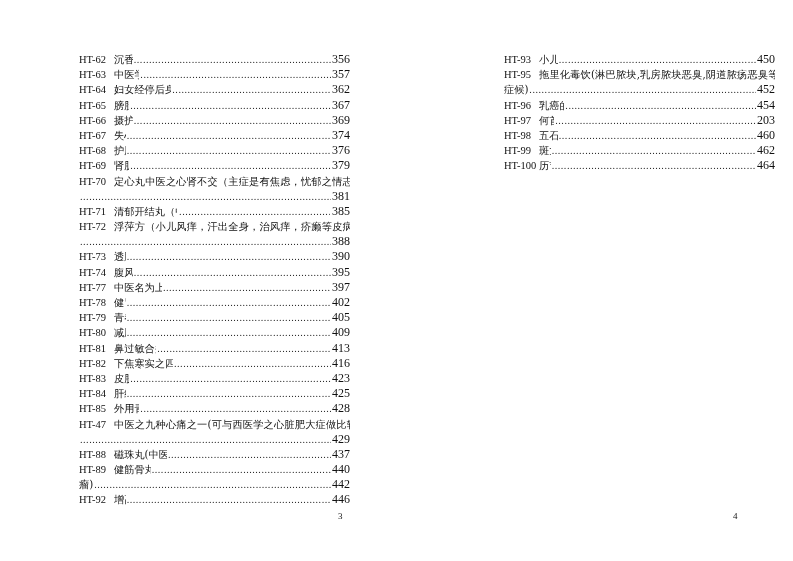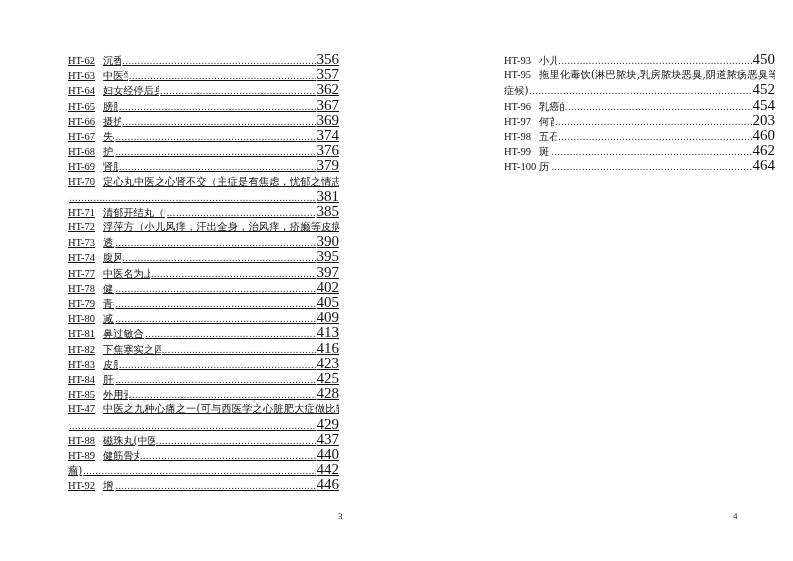--- a/index.html
+++ b/index.html
@@ -2,30 +2,30 @@
 <html><head>
 <meta charset="utf-8">
 <style>
   html, body { margin: 0; padding: 0; background: #ffffff; }
   body { width: 793px; height: 561px; position: relative; overflow: hidden;
          font-family: "DejaVu Serif", "Liberation Serif", serif; color: #111; }
   .page { position: absolute; top: 0; height: 561px; }
   .page-left { left: 0; width: 396px; }
   .page-right { left: 396px; width: 397px; }
   .toc { position: absolute; top: 52px; width: 271px; }
-  .page-left .toc { left: 68px; text-decoration: underline; }
+  .page-left .toc { left: 79px; }
   .page-right .toc { left: 72px; margin-left: 36px; }
   .entry { font-size: 10.2px; line-height: 15.2px; }
   .row { display: flex; align-items: baseline; white-space: nowrap; height: 15.2px; }
   .code { font-family: "Liberation Serif", serif; font-size: 10.5px; width: 35px; flex: 0 0 35px; }
   .title { flex: 0 1 auto; overflow: hidden; }
   .title-full { flex: 1 1 auto; white-space: nowrap; overflow: hidden; text-align: justify; letter-spacing: 0.2px; }
   .leader { flex: 1 1 auto; overflow: hidden; margin: 0 1px; font-family: "Liberation Serif", serif; letter-spacing: 0.5px; }
   .leader::before { content: "................................................................................................................................................................................"; }
-  .pg { font-family: "Liberation Serif", serif; font-size: 15px; flex: 0 0 auto; }
+  .pg { font-family: "Liberation Serif", serif; font-size: 12px; flex: 0 0 auto; }
   .cont-title { flex: 0 1 auto; }
   .page-num { position: absolute; font-family: "Liberation Serif", serif; font-size: 9px; top: 511px; }
   .page-left .page-num { left: 338px; }
   .page-right .page-num { left: 337px; }
 </style>
 </head>
 <body>
 
 <div class="page page-left">
   <div class="toc">
@@ -114,20 +114,25 @@
           <span class="leader" style="margin:0 2px;"></span>
           <span class="pg">385</span>
         </div>
       </div>
 
     <div class="entry">
       <div class="row">
           <span class="code">HT-72</span>
           <span class="title-full">浮萍方（小儿风痒，汗出全身，治风痒，疥癞等皮病）</span>
         </div>
+      <div class="row">
+          <span class="cont-title"></span>
+          <span class="leader"></span>
+          <span class="pg">388</span>
+        </div>
     </div>
     <div class="entry">
         <div class="row">
           <span class="code">HT-73</span>
           <span class="title">透脓方</span>
           <span class="leader"></span>
           <span class="pg">390</span>
         </div>
       </div>
     <div class="entry">

